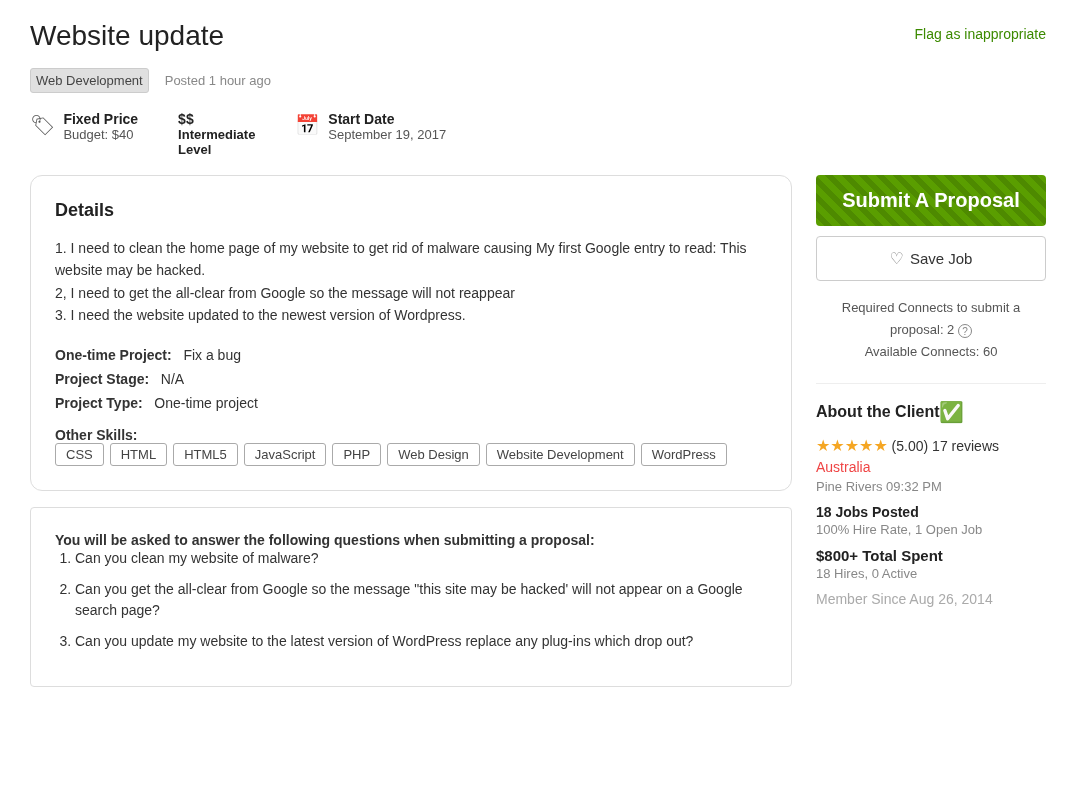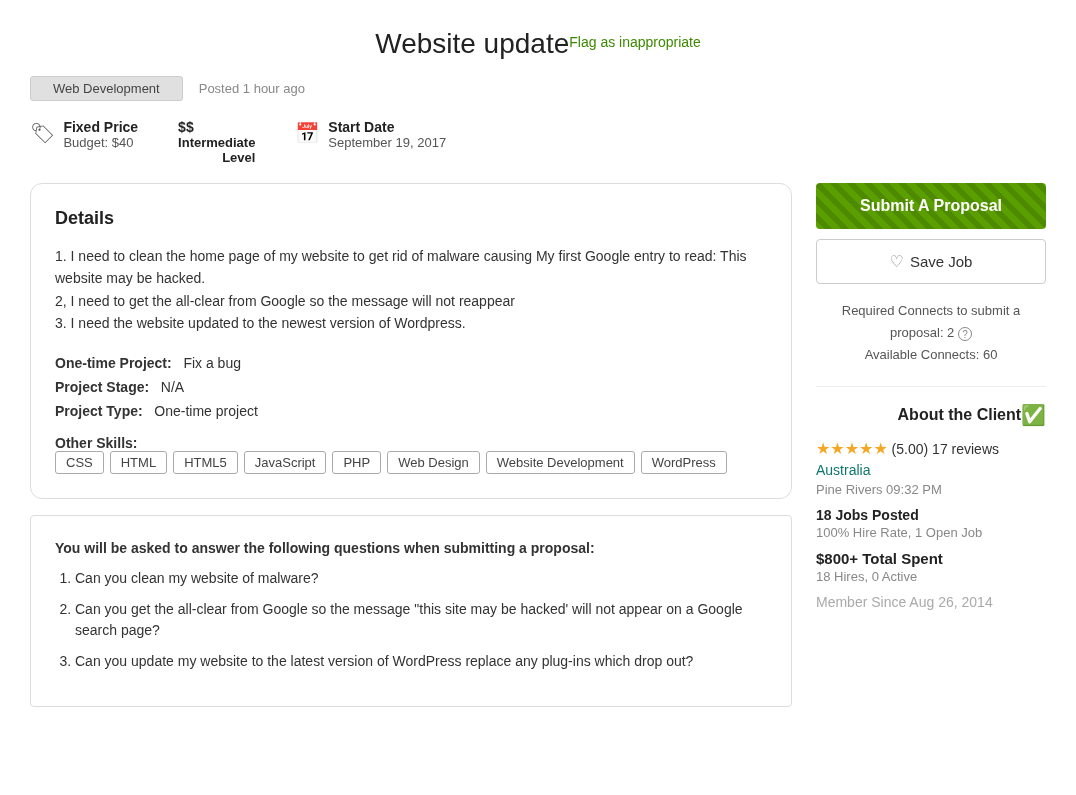--- a/index.html
+++ b/index.html
@@ -11,24 +11,23 @@
     }
     .page-container {
       max-width: 1076px;
       margin: 0 auto;
       padding: 20px 30px;
       background: #fff;
       min-height: 795px;
     }
     .top-row {
       display: flex;
-      justify-content: center;
+      justify-content: space-between;
       align-items: flex-start;
       margin-bottom: 16px;
-      margin-top: 8px;
     }
     .page-title {
       font-size: 28px;
       font-weight: normal;
       color: #222;
     }
     .flag-link {
       color: #3c8a00;
       text-decoration: none;
       font-size: 14px;
@@ -37,21 +36,21 @@
 
     .meta-row {
       display: flex;
       align-items: center;
       gap: 16px;
       margin-bottom: 18px;
     }
     .badge-tag {
       background: #e0e0e0;
       border-radius: 3px;
-      padding: 4px 22px;
+      padding: 4px 5px;
       font-size: 13px;
       color: #444;
       border: 1px solid #ccc;
     }
     .posted-time {
       color: #888;
       font-size: 13px;
     }
 
     .main-layout {
@@ -89,21 +88,20 @@
     }
     .meta-value {
       font-size: 14px;
       font-weight: bold;
       color: #222;
     }
     .meta-sub {
       font-size: 13px;
       color: #222;
       font-weight: bold;
-      text-align: right;
     }
 
     .card {
       border: 1px solid #ddd;
       border-radius: 12px;
       padding: 24px;
       background: #fff;
       margin-bottom: 16px;
     }
     .card-title {
@@ -155,41 +153,40 @@
     .questions-card {
       border: 1px solid #ddd;
       border-radius: 4px;
       padding: 24px;
       background: #fff;
     }
     .questions-intro {
       font-size: 14px;
       font-weight: bold;
       color: #333;
-      margin-bottom: 12px;
     }
     .questions-list {
       padding-left: 20px;
     }
     .questions-list li {
       font-size: 14px;
       color: #333;
       margin-bottom: 10px;
       line-height: 1.5;
     }
 
     
     .submit-btn {
       width: 100%;
       background: #5a9e00;
       color: #fff;
       border: none;
       border-radius: 4px;
       padding: 14px;
-      font-size: 16px;
+      font-size: 20px;
       font-weight: bold;
       cursor: pointer;
       margin-bottom: 10px;
       background: repeating-linear-gradient(
         45deg,
         #5a9e00,
         #5a9e00 6px,
         #4e8a00 6px,
         #4e8a00 12px
       );
@@ -235,21 +232,21 @@
       border: none;
       border-top: 1px solid #eee;
       margin: 16px 0;
     }
     .about-client {
       margin-top: 0;
     }
     .about-client-header {
       display: flex;
       align-items: center;
-      justify-content: flex-end;
+      justify-content: flex-start;
       margin-bottom: 12px;
     }
     .about-client-title {
       font-size: 16px;
       font-weight: bold;
       color: #222;
     }
     .verified-icon {
       color: #3c8a00;
       font-size: 20px;
@@ -258,21 +255,21 @@
       color: #f5a623;
       font-size: 16px;
     }
     .rating-text {
       font-size: 14px;
       color: #333;
       margin-bottom: 4px;
     }
     .client-info-row {
       font-size: 14px;
-      color: #0f766e;
+      color: #ef4444;
       margin-bottom: 4px;
     }
     .client-info-muted {
       font-size: 13px;
       color: #888;
     }
     .client-stat-label {
       font-size: 14px;
       font-weight: bold;
       color: #222;

